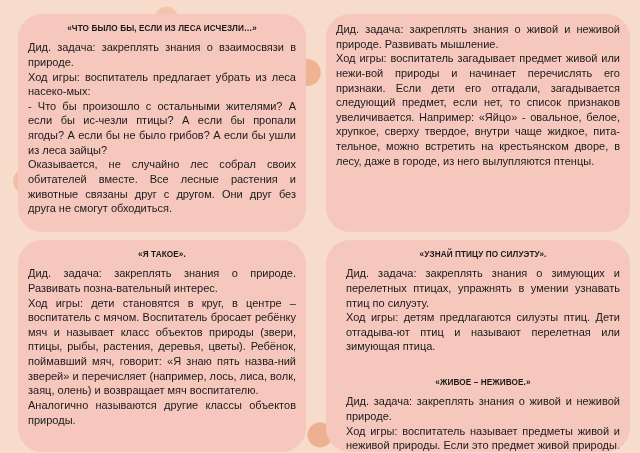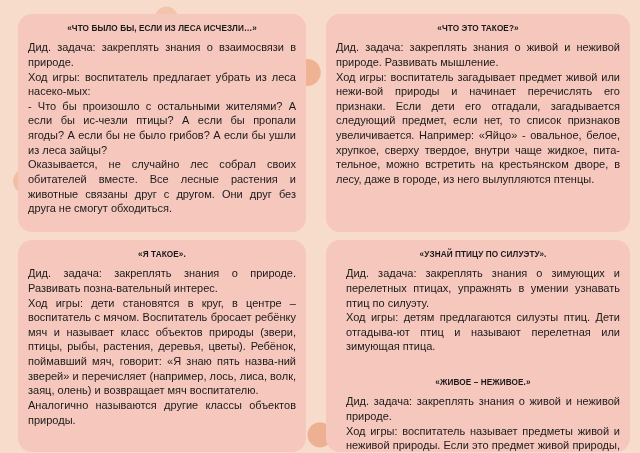--- a/index.html
+++ b/index.html
@@ -44,21 +44,21 @@
     box-sizing: border-box;
   }
   .grid {
     position: relative;
     width: 100%;
     height: 100%;
   }
   .card {
     position: absolute;
     background: #f6c8bd;
-    border-radius: 14px;
+    border-radius: 24px;
     box-sizing: border-box;
     padding: 8px 10px 10px 10px;
     color: #1a1a1a;
     overflow: hidden;
   }
   .card-title {
     text-align: center;
     font-weight: bold;
     font-size: 8.2px;
     line-height: 1.25;
@@ -91,21 +91,20 @@
 
     <div class="card" id="card-1">
       <div class="card-title">«ЧТО БЫЛО БЫ, ЕСЛИ ИЗ ЛЕСА ИСЧЕЗЛИ…»</div>
       <div class="card-body">Дид. задача: закреплять знания о взаимосвязи в природе.
 Ход игры: воспитатель предлагает убрать из леса насеко-мых:
 - Что бы произошло с остальными жителями? А если бы ис-чезли птицы? А если бы пропали ягоды? А если бы не было грибов? А если бы ушли из леса зайцы?
 Оказывается, не случайно лес собрал своих обитателей вместе. Все лесные растения и животные связаны друг с другом. Они друг без друга не смогут обходиться.</div>
     </div>
 
     <div class="card" id="card-2">
-      <div class="card-title">«ЧТО ЭТО ТАКОЕ?»</div>
       <div class="card-body">Дид. задача: закреплять знания о живой и неживой природе. Развивать мышление.
 Ход игры: воспитатель загадывает предмет живой или нежи-вой природы и начинает перечислять его признаки. Если дети его отгадали, загадывается следующий предмет, если нет, то список признаков увеличивается. Например: «Яйцо» - овальное, белое, хрупкое, сверху твердое, внутри чаще жидкое, пита-тельное, можно встретить на крестьянском дворе, в лесу, даже в городе, из него вылупляются птенцы.</div>
     </div>
 
     <div class="card" id="card-3">
       <div class="card-title">«Я ТАКОЕ».</div>
       <div class="card-body">Дид. задача: закреплять знания о природе. Развивать позна-вательный интерес.
 Ход игры: дети становятся в круг, в центре – воспитатель с мячом. Воспитатель бросает ребёнку мяч и называет класс объектов природы (звери, птицы, рыбы, растения, деревья, цветы). Ребёнок, поймавший мяч, говорит: «Я знаю пять назва-ний зверей» и перечисляет (например, лось, лиса, волк, заяц, олень) и возвращает мяч воспитателю.
 Аналогично называются другие классы объектов природы.</div>
     </div>

